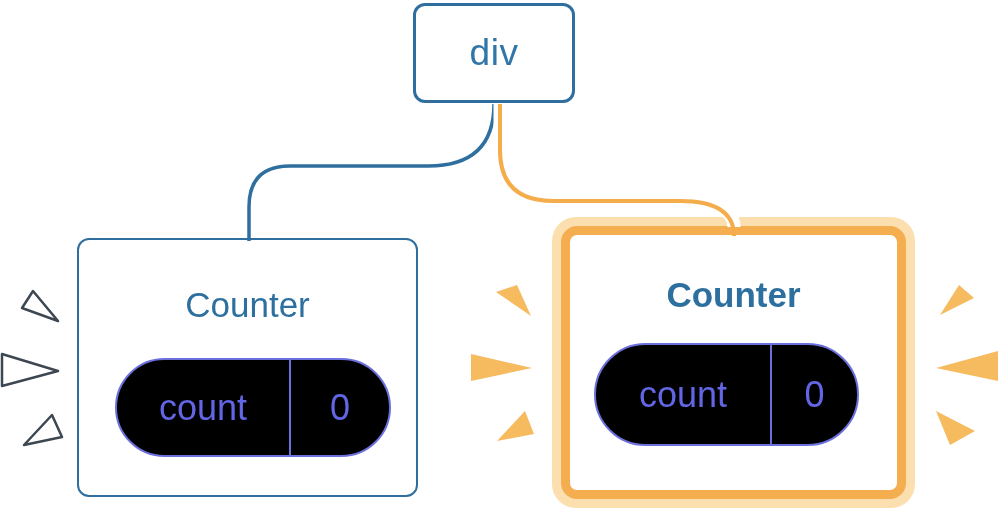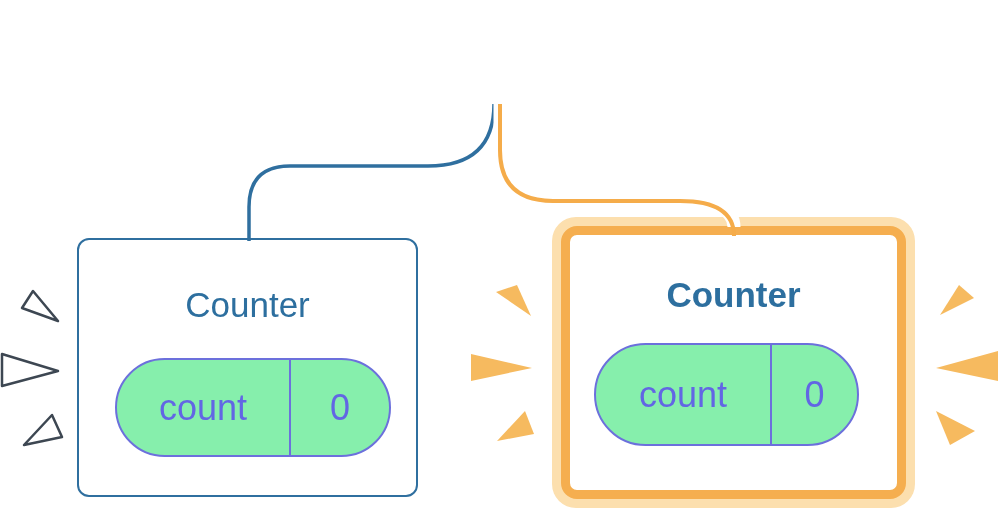--- a/index.html
+++ b/index.html
@@ -76,21 +76,21 @@
     font-size: 35px;
     font-weight: 700;
   }
 
   
   .state-pill {
     position: absolute;
     display: flex;
     border: 2px solid #6c70dc;
     border-radius: 60px;
-    background: #86efac;
+    background: #000000;
     overflow: hidden;
   }
   .pill-left {
     display: flex; align-items: center; justify-content: center;
     color: #6266e4;
     font-size: 36px;
   }
   .pill-right {
     display: flex; align-items: center; justify-content: center;
     border-left: 2px solid #6c70dc;
@@ -116,20 +116,23 @@
     width: 999px; height: 515px;
     z-index: 5;
     pointer-events: none;
   }
 </style>
 </head>
 <body>
 
 <div class="stage">
 
+  <div class="root-node">
+    <span class="label">div</span>
+  </div>
 
   <div class="card-left">
     <div class="card-title">Counter</div>
     <div class="state-pill pill-in-left">
       <div class="pill-left">count</div>
       <div class="pill-right">0</div>
     </div>
   </div>
 
   <div class="card-right-outer">

